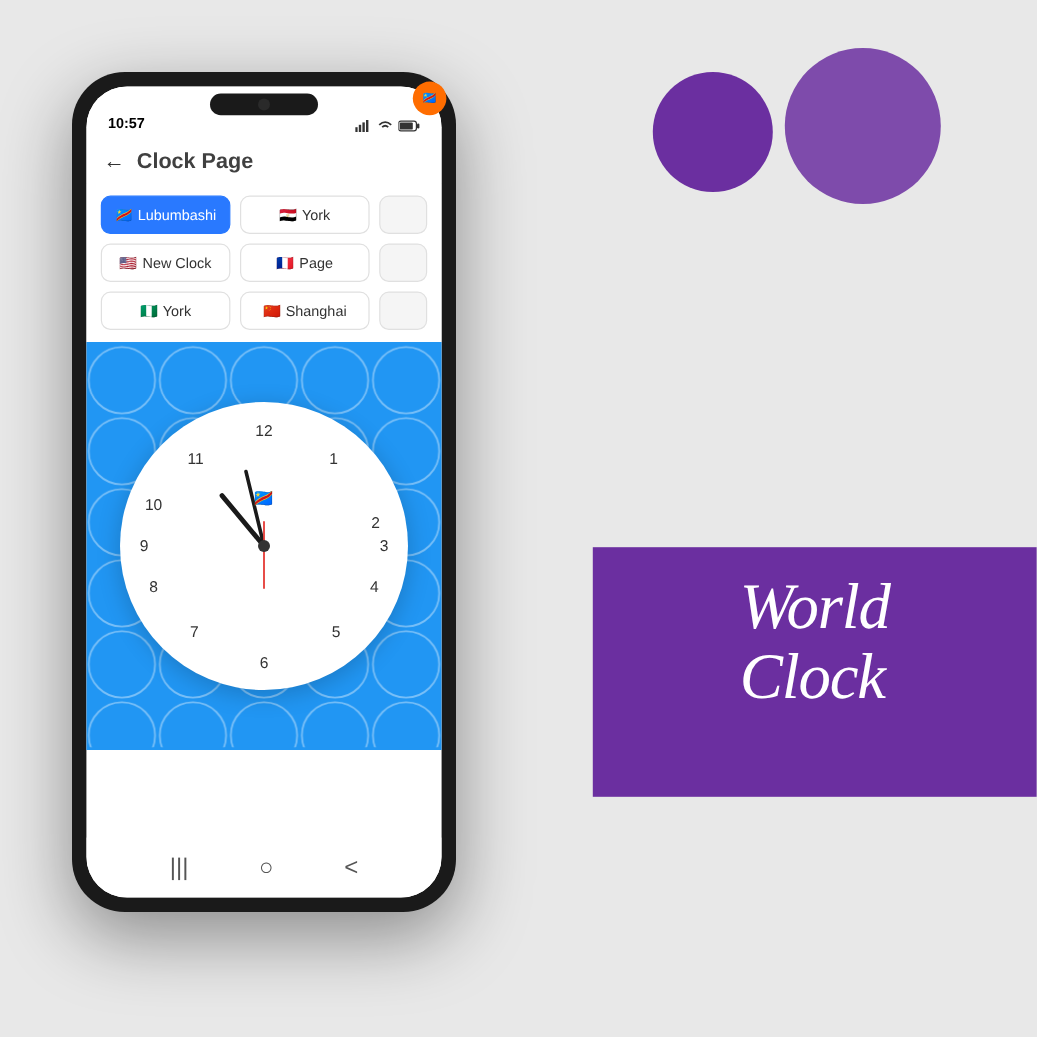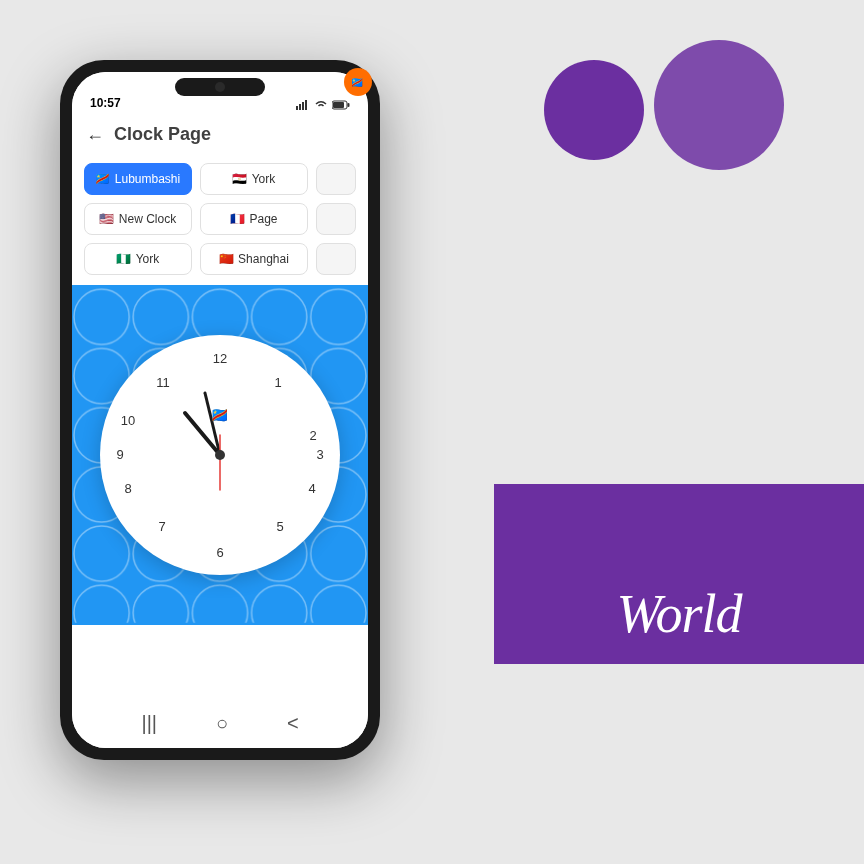--- a/index.html
+++ b/index.html
@@ -34,24 +34,24 @@
       background: #6b2fa0;
       opacity: 0.85;
     }
 
     
     .world-clock-banner {
       position: absolute;
       right: 0;
       bottom: 200px;
       width: 370px;
-      height: 180px;
+      height: 208px;
       background: #6b2fa0;
       display: flex;
-      align-items: flex-end;
+      align-items: flex-start;
       justify-content: center;
       padding: 20px 30px;
     }
 
     .world-clock-text {
       color: #ffffff;
       font-size: 54px;
       font-style: italic;
       font-family: Georgia, 'Times New Roman', serif;
       font-weight: 400;
@@ -282,20 +282,21 @@
   </style>
 </head>
 <body>
 
 <div class="deco-circle-1"></div>
 <div class="deco-circle-2"></div>
 
 <div class="world-clock-banner">
   <div class="world-clock-text">
     <span>World</span><br>
+    <span>Clock</span>
   </div>
 </div>
 
 <div class="phone-wrapper">
   <div class="phone-body">
     <div class="phone-notch"></div>
     <div class="phone-camera"></div>
 
     <div class="top-badge">
       <span style="font-size:10px; color:white;">🇨🇩</span>

